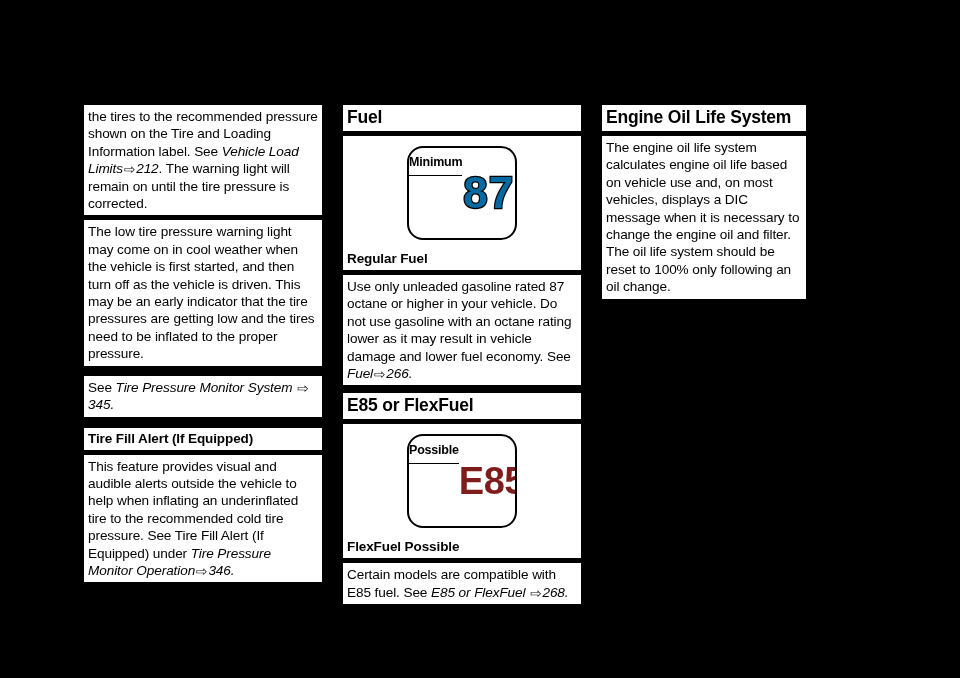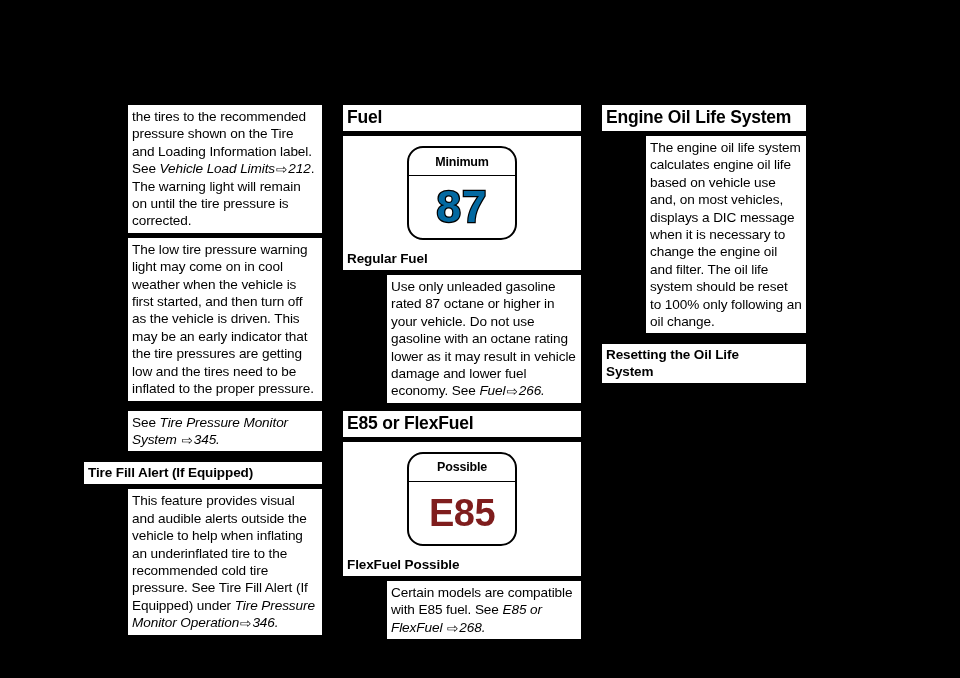--- a/index.html
+++ b/index.html
@@ -36,21 +36,20 @@
     color: #000000;
     box-sizing: border-box;
   }
 
   
   .para {
     padding: 3px 4px 3px 4px;
     font-size: 13.6px;
     line-height: 17.4px;
     letter-spacing: -0.1px;
-    margin-left: 44px;
   }
 
   
   .head-major {
     padding: 2px 4px 3px 4px;
     font-size: 17.5px;
     line-height: 21px;
     font-weight: bold;
     letter-spacing: -0.2px;
   }
@@ -85,21 +84,21 @@
     align-items: center;
   }
 
   .fuel-badge {
     width: 106px;
     height: 90px;
     border: 2.5px solid #000;
     border-radius: 16px;
     background: #fff;
     display: flex;
-    flex-direction: column;
+    flex-direction: row;
     overflow: hidden;
   }
   .fuel-badge-top {
     height: 27px;
     border-bottom: 1.8px solid #000;
     display: flex;
     align-items: center;
     justify-content: center;
     font-size: 12.5px;
     font-weight: bold;
@@ -227,19 +226,18 @@
   <div class="col col-right">
 
     <div class="block head-major">Engine Oil Life System</div>
 
     <div class="gap-sm"></div>
 
     <div class="block para">The engine oil life system calculates engine oil life based on vehicle use and, on most vehicles, displays a DIC message when it is necessary to change the engine oil and filter. The oil life system should be reset to 100% only following an oil change.</div>
 
     <div class="gap-lg"></div>
 
-    <div class="block head-minor">Resetting the Oil Life System</div>
 
   </div>
 
   <div class="watermark">carmanualsonline.info</div>
 
 </div>
 
 </body></html>

